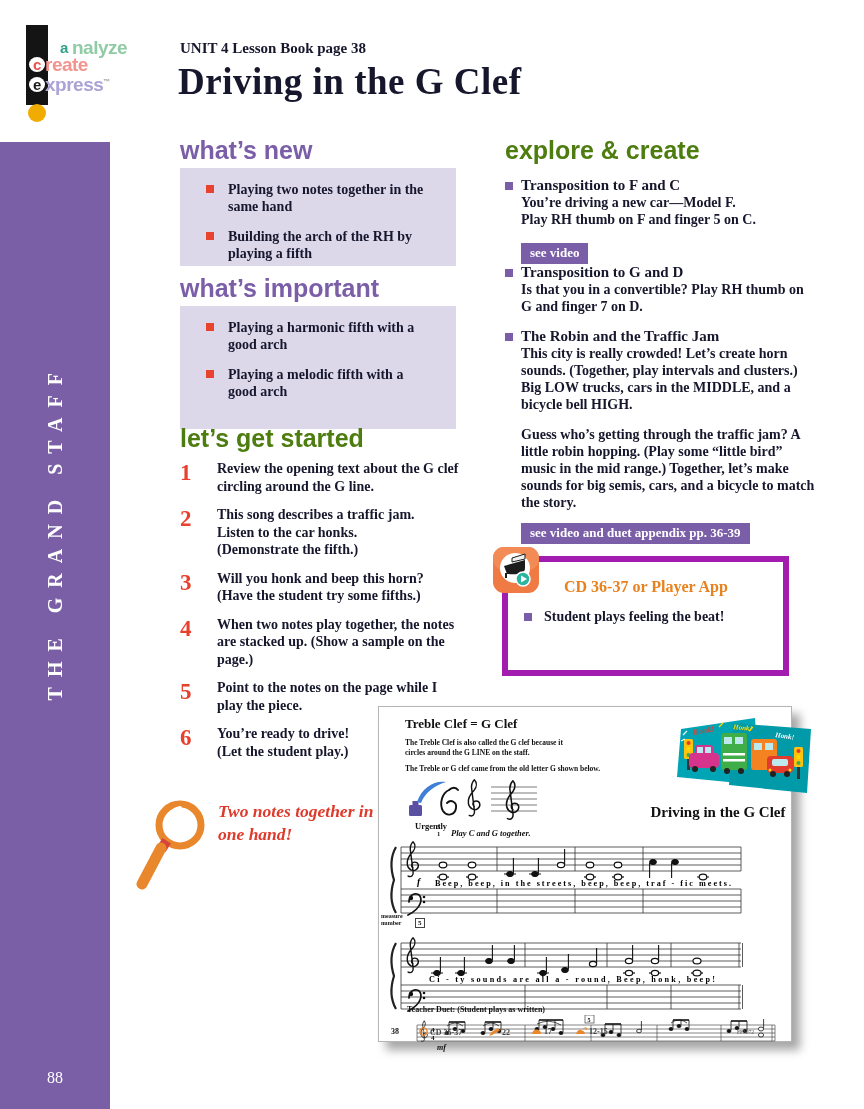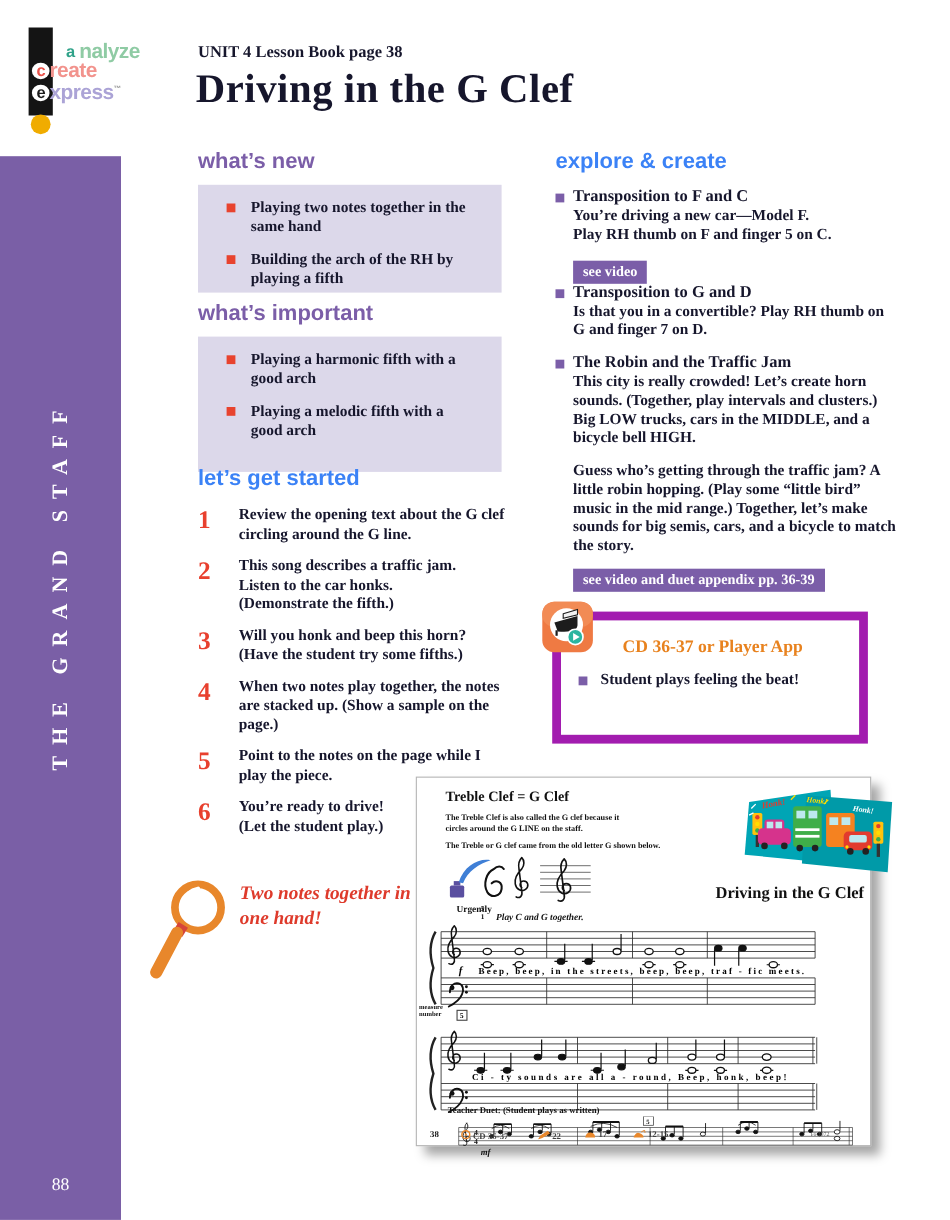--- a/index.html
+++ b/index.html
@@ -27,22 +27,22 @@
   .cap-e { color:#1a1a1a; border-radius:50%; }
   .rest-a { color:#8FCBA4; } .rest-c { color:#F2938D; } .rest-e { color:#ABA3D6; }
   .tm { font-size:7px; color:#9a9a9a; vertical-align:7px; letter-spacing:0; }
   .logo-dot { position:absolute; left:28px; top:104px; width:18px; height:18px; border-radius:50%; background:#F0AC00; }
 
   
   .kicker { position:absolute; left:180px; top:40px; font-weight:700; font-size:15px; }
   .title  { position:absolute; left:178px; top:60px; font-weight:700; font-size:37px; letter-spacing:0.5px; }
 
   
-  .h-sans { font-family:"Liberation Sans", sans-serif; font-weight:700; font-size:20px; margin:0; }
-  .h-purple { color:#7B5EA8; } .h-orange { color:#3b82f6; }
+  .h-sans { font-family:"Liberation Sans", sans-serif; font-weight:700; font-size:25px; margin:0; }
+  .h-purple { color:#7B5EA8; } .h-orange { color:#4d7c0f; }
 
   
   .abs { position:absolute; }
   .panel { position:absolute; left:180px; width:276px; background:#DCD8EA; padding:13px 8px 2px 26px; }
   .panel-item { position:relative; padding-left:22px; font-weight:700; font-size:14px; line-height:17px;
           margin-bottom:13px; width:225px; }
   .sq { position:absolute; left:0; top:4px; width:8px; height:8px; }
   .sq-red { background:#E8432E; } .sq-purple { background:#7B5EA8; }
 
   .steps { position:absolute; left:180px; top:460px; width:300px; }
@@ -60,21 +60,21 @@
   .col-right h2 { margin-bottom:12px; }
   .ec-item { position:relative; padding-left:16px; margin-bottom:13px; }
   .ec-title { font-weight:700; font-size:15px; line-height:17px; }
   .ec-body { font-weight:700; font-size:14px; line-height:17px; }
   .ec-item .sq { top:5px; }
   .badge { display:inline-block; background:#7B5EA8; color:#fff; font-weight:700; font-size:13px;
           padding:2px 9px 3px; margin:2px 0 0 16px; }
   .ec-paragraph { font-weight:700; font-size:14px; line-height:17px; margin-left:16px; margin-bottom:10px; }
 
   
-  .cd-box { position:absolute; left:502px; top:556px; width:287px; height:120px; border:8px solid #a21caf; background:#fff; }
+  .cd-box { position:absolute; left:502px; top:556px; width:287px; height:120px; border:6px solid #a21caf; background:#fff; }
   .cd-appicon { position:absolute; left:492px; top:546px; width:48px; height:48px; }
   .cd-title { margin:16px 0 0 56px; color:#E8821E; font-weight:700; font-size:16px; }
   .cd-items { margin:13px 0 0 16px; }
   .cd-item { position:relative; padding-left:20px; font-weight:700; font-size:14px; margin-bottom:10px; }
   .cd-item .sq { top:4px; }
 
   
   .sheet { position:absolute; left:378px; top:706px; width:414px; height:336px; background:#fff;
           border:1px solid #b5b5b5; box-shadow:8px 8px 9px rgba(0,0,0,0.35); }
   .sheet * { color:#111; }

